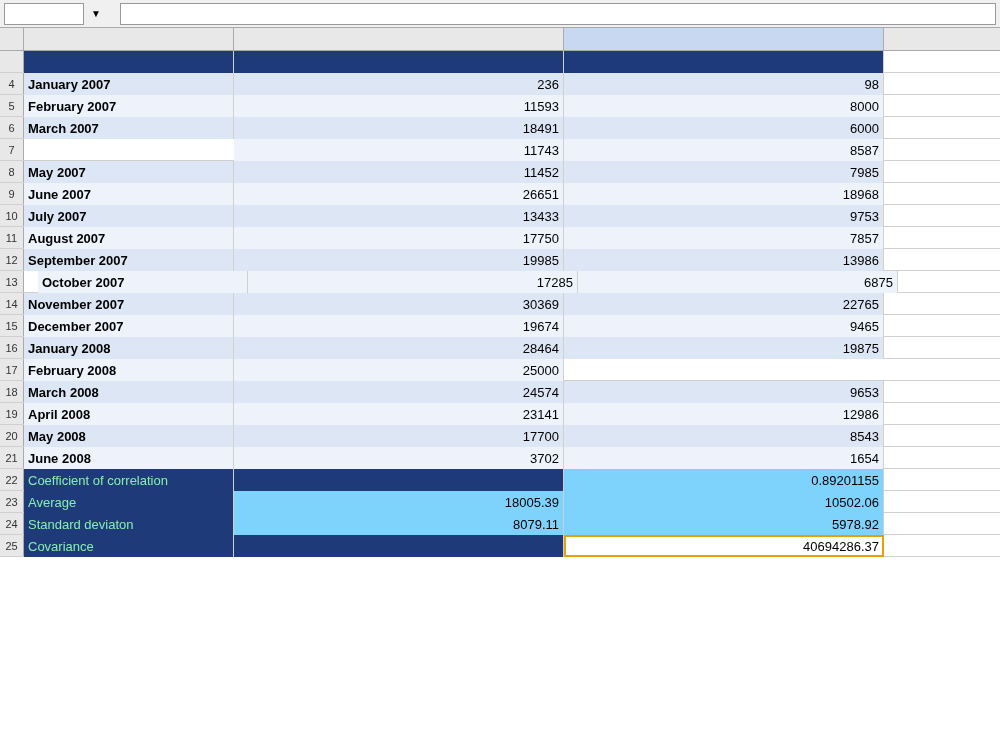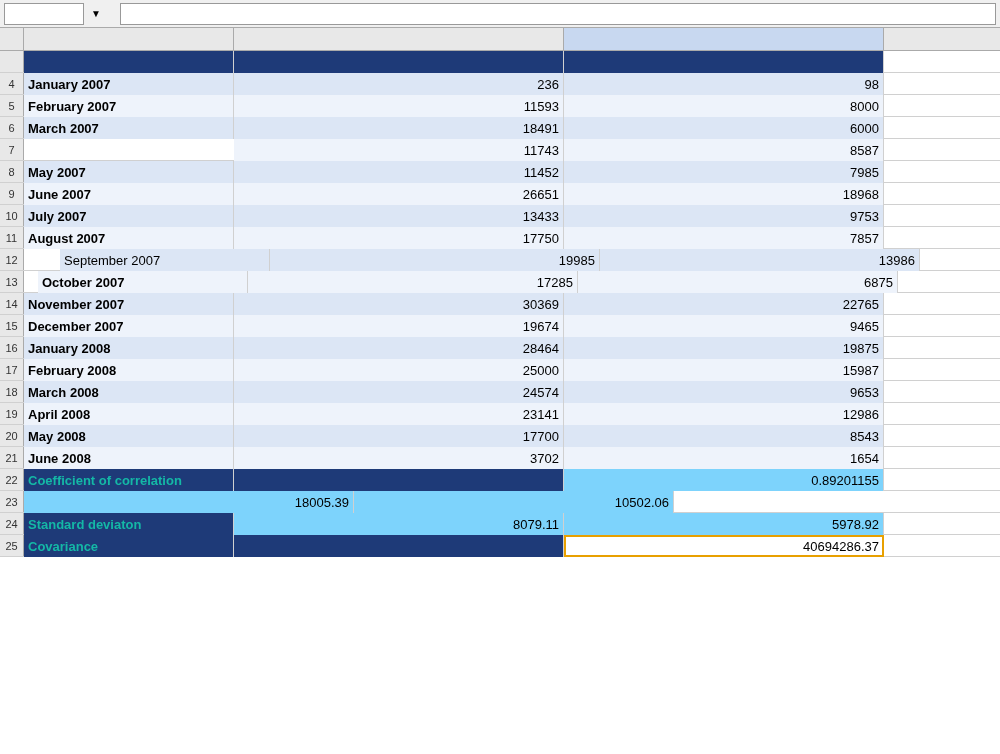--- a/index.html
+++ b/index.html
@@ -139,22 +139,22 @@
       font-weight: bold;
     }
 
     
     .row-even .cell.data { background: #dce6f5; }
     .row-odd .cell.data { background: #eef3fb; }
 
     
     .summary-label {
       background: #1e3a78;
-      color: #14b8a6;
-      font-weight: bold;
+      color: #86efac;
+      font-weight: normal;
     }
     .summary-value {
       background: #7dd3fc;
       color: #000;
     }
 
     
     .active-cell {
       background: #fff !important;
       outline: 2px solid #e8a000;
@@ -243,21 +243,21 @@
     <div class="cell col-d text-right data">9753</div>
   </div>
         <div class="sheet-row row-odd">
     <div class="row-num">11</div>
     <div class="cell col-b text-left data" style="font-weight:bold;">August 2007</div>
     <div class="cell col-c text-right data">17750</div>
     <div class="cell col-d text-right data">7857</div>
   </div>
         <div class="sheet-row row-even">
     <div class="row-num">12</div>
-    <div class="cell col-b text-left data" style="font-weight:normal;margin-left:36px;">September 2007</div>
+    <div class="cell col-b text-left data" style="font-weight:bold;">September 2007</div>
     <div class="cell col-c text-right data">19985</div>
     <div class="cell col-d text-right data">13986</div>
   </div>
         <div class="sheet-row row-odd">
     <div class="row-num">13</div>
     <div class="cell col-b text-left data" style="font-weight:bold;margin-left:14px;">October 2007</div>
     <div class="cell col-c text-right data">17285</div>
     <div class="cell col-d text-right data">6875</div>
   </div>
         <div class="sheet-row row-even">
@@ -275,21 +275,20 @@
         <div class="sheet-row row-even">
     <div class="row-num">16</div>
     <div class="cell col-b text-left data" style="font-weight:bold;">January 2008</div>
     <div class="cell col-c text-right data">28464</div>
     <div class="cell col-d text-right data">19875</div>
   </div>
         <div class="sheet-row row-odd">
     <div class="row-num">17</div>
     <div class="cell col-b text-left data" style="font-weight:bold;">February 2008</div>
     <div class="cell col-c text-right data">25000</div>
-    <div class="cell col-d text-right data">15987</div>
   </div>
         <div class="sheet-row row-even">
     <div class="row-num">18</div>
     <div class="cell col-b text-left data" style="font-weight:bold;">March 2008</div>
     <div class="cell col-c text-right data">24574</div>
     <div class="cell col-d text-right data">9653</div>
   </div>
         <div class="sheet-row row-odd">
     <div class="row-num">19</div>
     <div class="cell col-b text-left data" style="font-weight:bold;">April 2008</div>
@@ -312,20 +311,21 @@
 
     <div id="summary-rows-container">
         <div class="sheet-row">
     <div class="row-num">22</div>
     <div class="cell col-b text-left summary-label">Coefficient of correlation</div>
     <div class="cell col-c text-right summary-label"></div>
     <div class="cell col-d text-right summary-value">0.89201155</div>
   </div>
         <div class="sheet-row">
     <div class="row-num">23</div>
+    <div class="cell col-b text-left summary-label">Average</div>
     <div class="cell col-c text-right summary-value">18005.39</div>
     <div class="cell col-d text-right summary-value">10502.06</div>
   </div>
         <div class="sheet-row">
     <div class="row-num">24</div>
     <div class="cell col-b text-left summary-label">Standard deviaton</div>
     <div class="cell col-c text-right summary-value">8079.11</div>
     <div class="cell col-d text-right summary-value">5978.92</div>
   </div>
         <div class="sheet-row">

